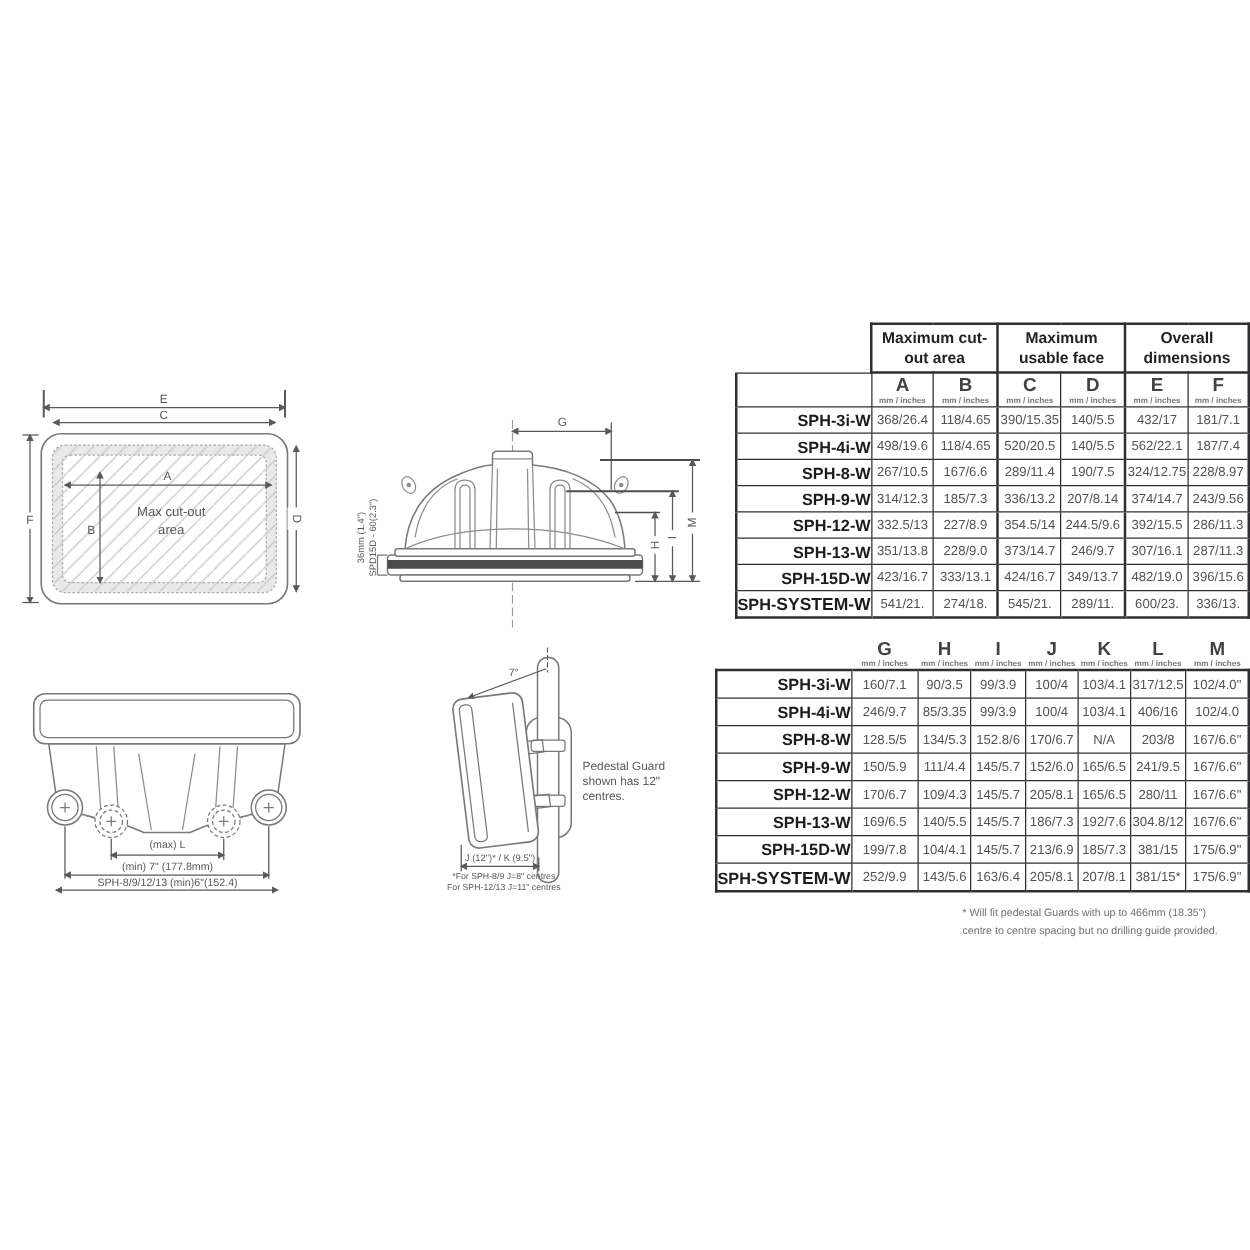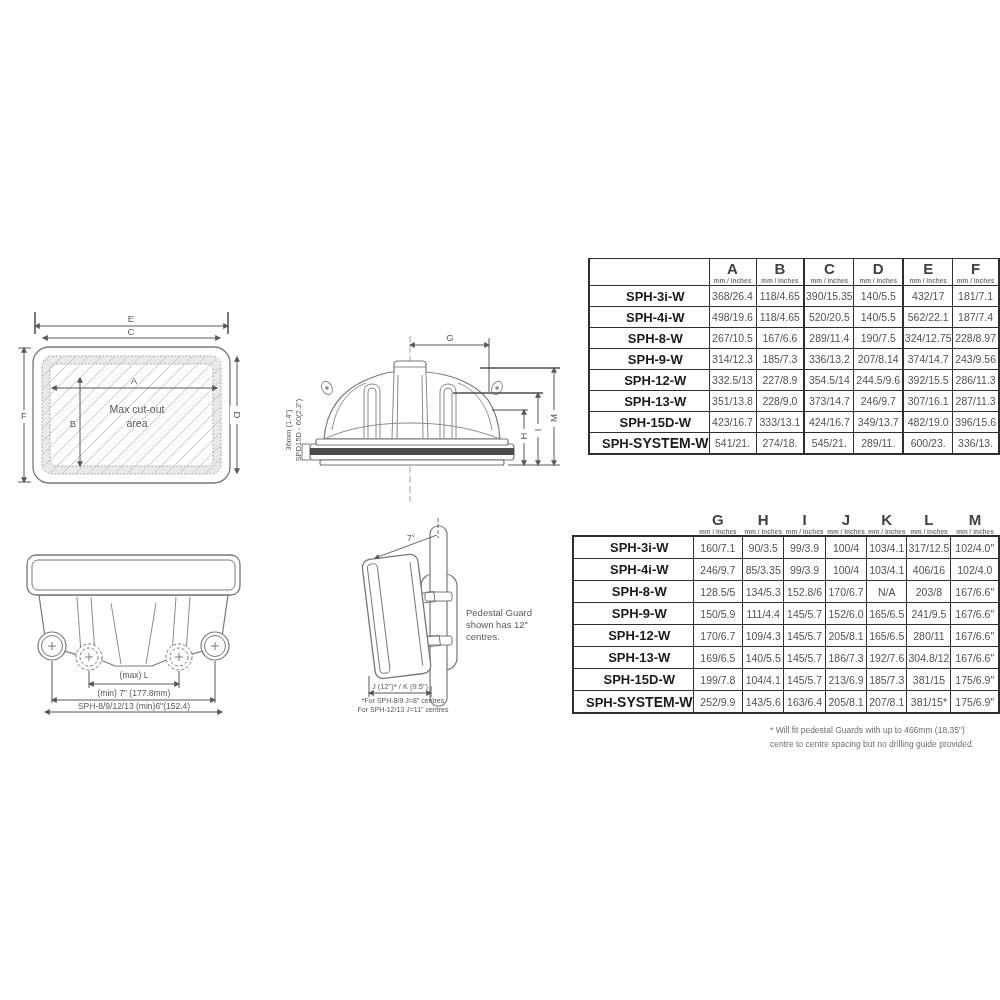--- a/index.html
+++ b/index.html
@@ -15,21 +15,21 @@
 
   .corner{border:none;background:transparent;}
   #t1 .group{border:2px solid #2e2f31;font-size:12.5px;font-weight:bold;color:#231f20;height:37px;line-height:1.25;}
   #t1 .labelhead{border:1px solid #2e2f31;border-left-width:2px;}
   #t1 .colhead{border:1px solid #2e2f31;height:26px;}
   #t2 .labelhead{border:none;background:transparent;}
   #t2 .colhead{border:none;height:23px;background:transparent;}
   .letter{font-size:15px;color:#414244;line-height:1;}
   .unit{font-size:6.5px;color:#77787b;margin-top:1px;letter-spacing:0;}
   .model{border:1px solid #2e2f31;border-left-width:2px;font-size:13px;font-weight:bold;color:#1b1b1d;
-         text-align:center;padding-left:12px;white-space:nowrap;}
+         text-align:right;padding-left:0;white-space:nowrap;}
   #t1 .model{height:20px;}
   #t2 .model{height:21px;}
   .model .small{font-size:14px;font-weight:bold;}
   .val{border:1px solid #2e2f31;font-size:10.5px;color:#515255;}
   #t1 .gsep{border-left-width:2px;}
   .lastcol{border-right-width:2px !important;}
   #t1 tbody tr:last-child th,#t1 tbody tr:last-child td{border-bottom-width:2px;}
   #t2 tbody tr:first-child th,#t2 tbody tr:first-child td{border-top:2px solid #2e2f31;}
   #t2 tbody tr:last-child th,#t2 tbody tr:last-child td{border-bottom-width:2px;}
 
@@ -236,20 +236,26 @@
   <colgroup>
     <col style="width:84px">
         <col style="width:52px">
         <col style="width:54px">
     <col style="width:51px">
         <col style="width:53px">
         <col style="width:51px">
         <col style="width:50px">
   </colgroup>
   <thead>
+    <tr>
+      <th class="corner"></th>
+      <th class="group" colspan="2">Maximum cut-out area</th>
+      <th class="group" colspan="2">Maximum usable face</th>
+      <th class="group" colspan="2">Overall dimensions</th>
+    </tr>
     <tr class="cols">
       <th class="labelhead"></th>
     <th class="colhead">
             <div class="letter">A</div>
             <div class="unit">mm / inches</div>
           </th>
           <th class="colhead">
             <div class="letter">B</div>
             <div class="unit">mm / inches</div>
           </th>

